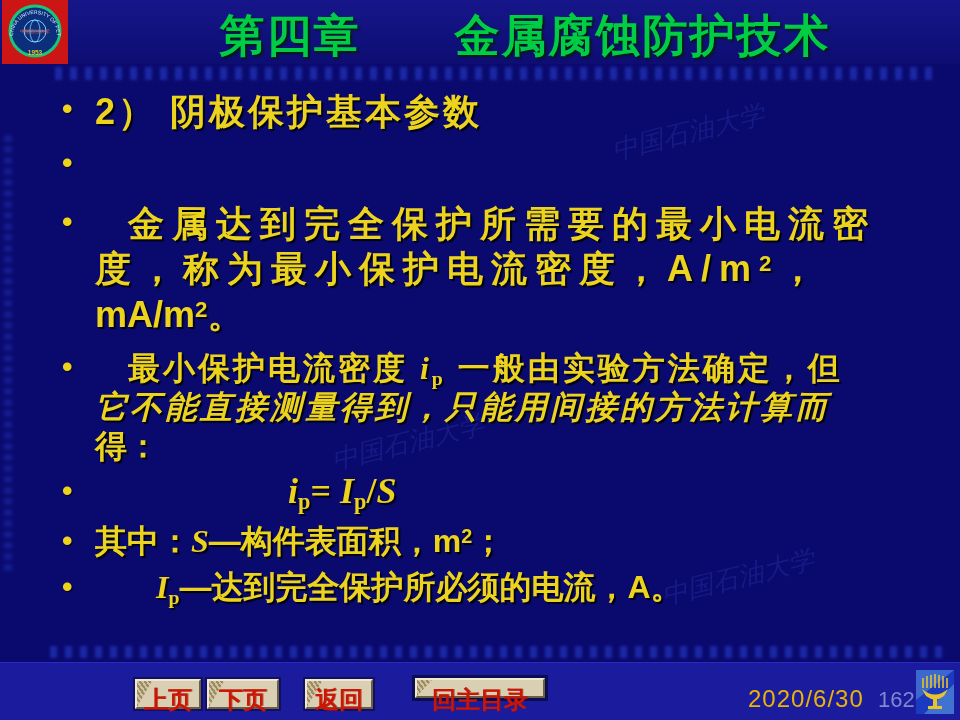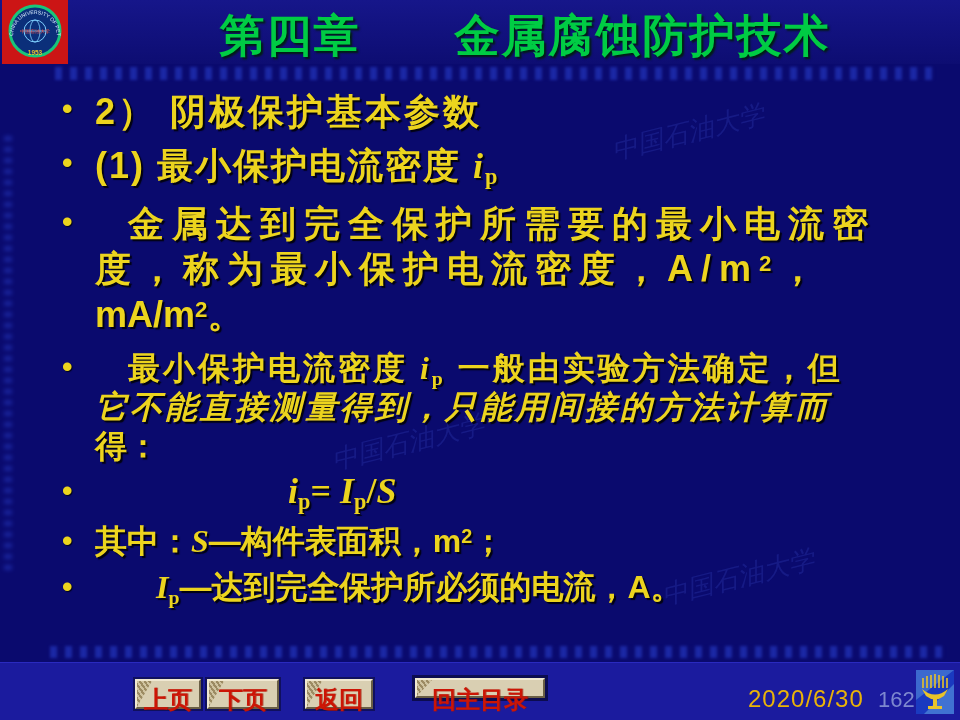--- a/index.html
+++ b/index.html
@@ -94,23 +94,20 @@
   <div class="wm" style="left:610px;top:115px;">中国石油大学</div>
   <div class="wm" style="left:330px;top:425px;">中国石油大学</div>
   <div class="wm" style="left:660px;top:560px;">中国石油大学</div>
 
   <div class="dot" style="top:92px;">•</div>
   <div class="line f36" style="left:95px;top:88px;letter-spacing:3px;">
     <span>2） 阴极保护基本参数</span>
   </div>
 
   <div class="dot" style="top:146px;">•</div>
-  <div class="line f36" style="left:95px;top:142px;letter-spacing:2px;">
-    <span>(1)  最小保护电流密度 </span><span class="var">i</span><span class="sub">p</span>
-  </div>
 
   <div class="dot" style="top:205px;">•</div>
   <div class="line f36 sp8" style="left:128px;top:200px;">
     <span>金属达到完全保护所需要的最小电流密</span>
   </div>
   <div class="line f36 sp8" style="left:95px;top:245px;">
     <span>度，称为最小保护电流密度，A/m</span><span class="sup">2</span><span>，</span>
   </div>
   <div class="line f36" style="left:95px;top:291px;">
     <span>mA/m</span><span class="sup">2</span><span>。</span>

